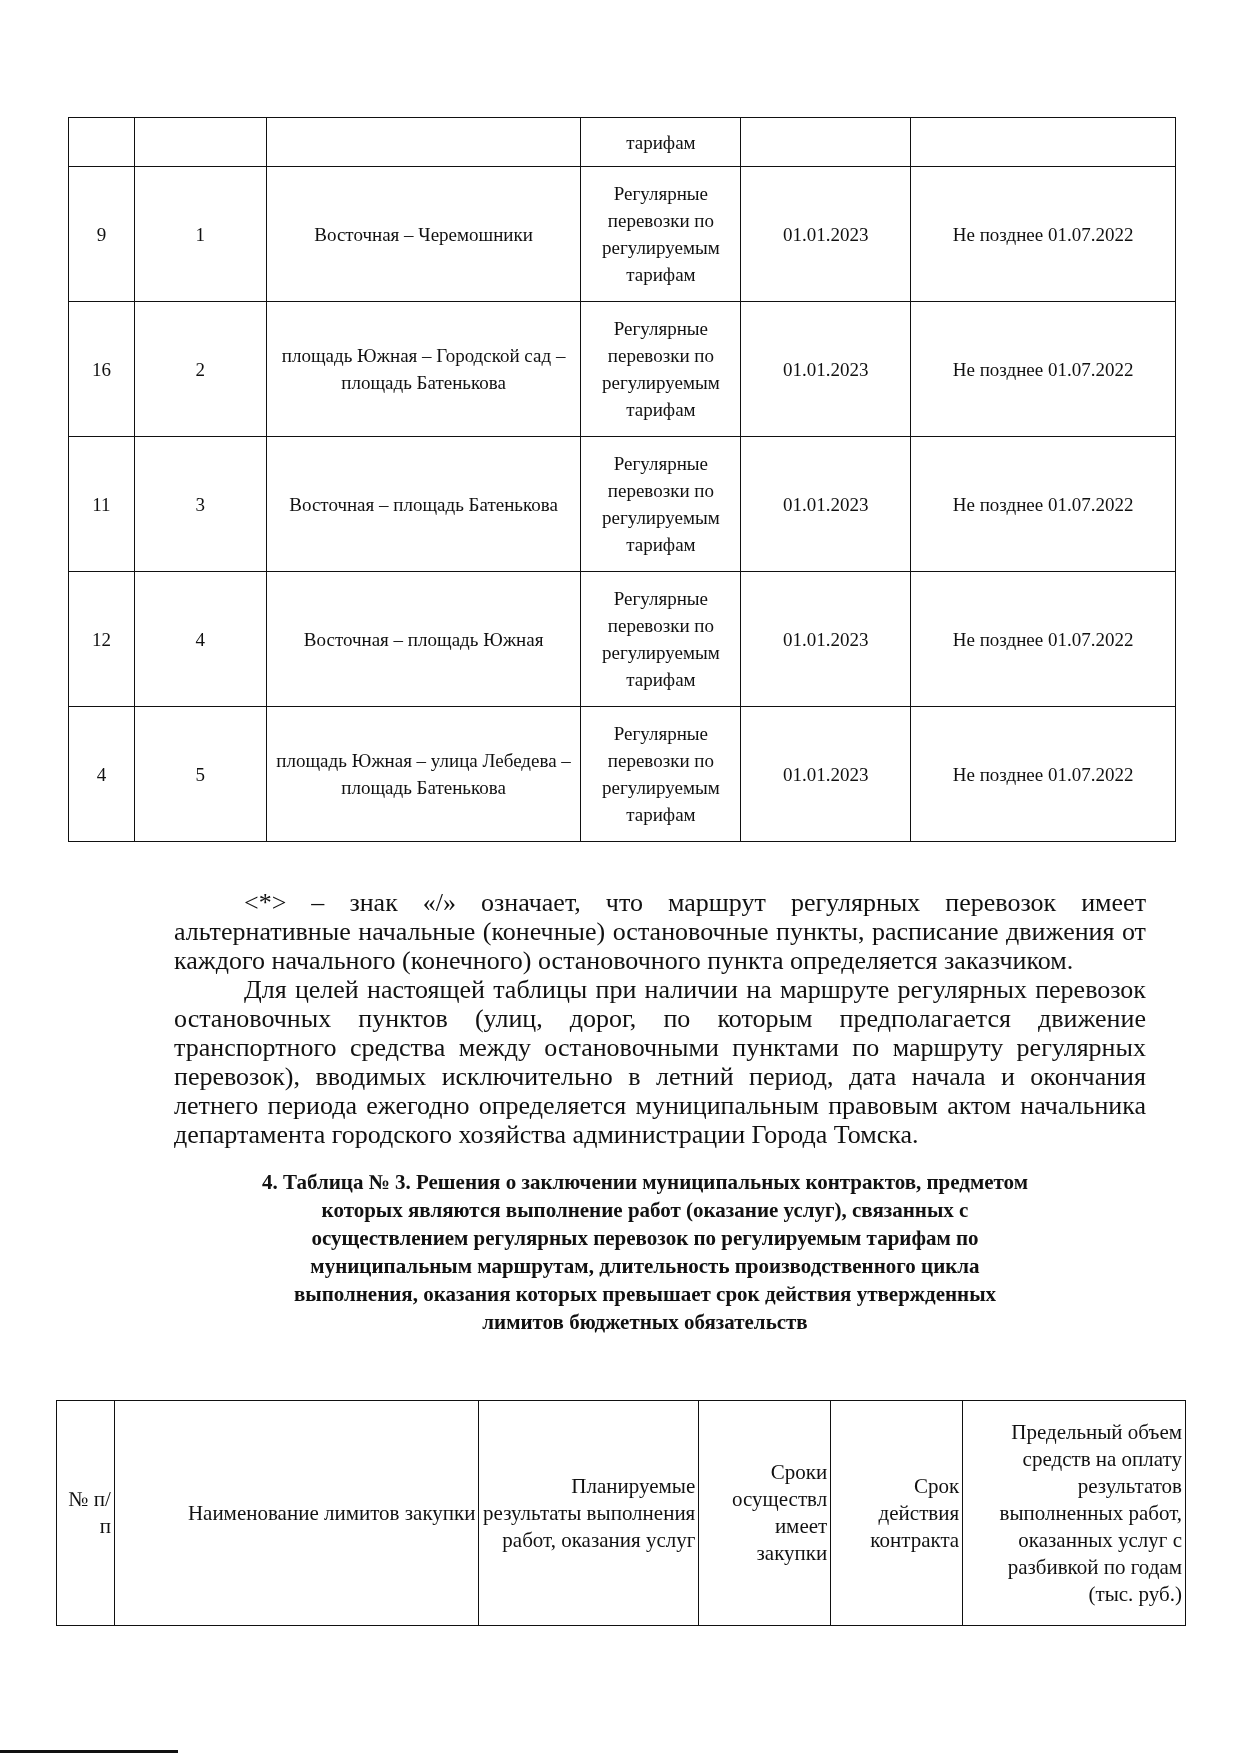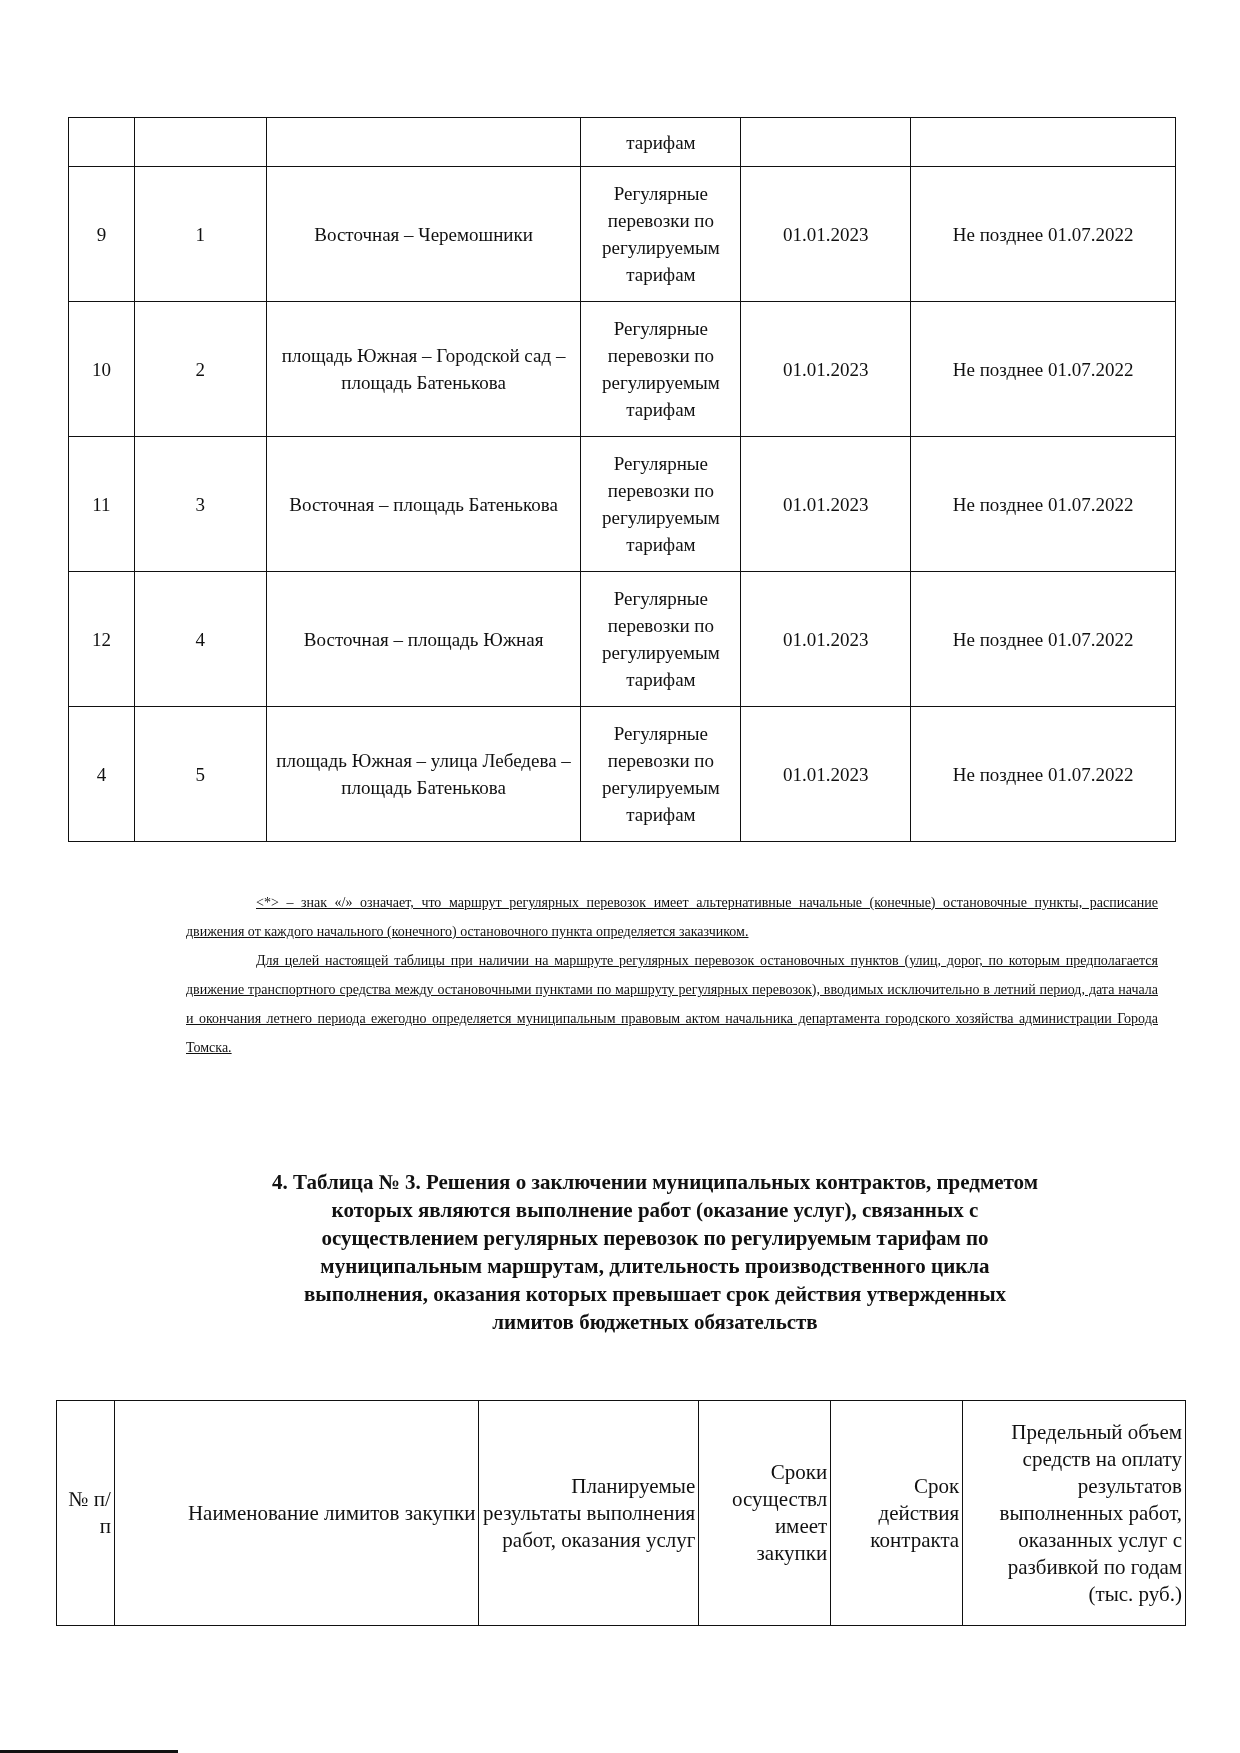--- a/index.html
+++ b/index.html
@@ -3,23 +3,23 @@
 <meta charset="utf-8">
 <style>
   html, body { margin: 0; padding: 0; background: #ffffff; }
   body { width: 1240px; height: 1753px; position: relative; overflow: hidden;
          font-family: "Liberation Serif", "DejaVu Serif", serif; color: #111; }
   table { border-collapse: collapse; }
   .t1 { position: absolute; left: 68px; top: 117px; width: 1108px; font-size: 19px; }
   .t1 td { border: 1.6px solid #111; text-align: center; vertical-align: middle; line-height: 27px; padding: 0 4px; }
   .t1 tr.partial td { height: 48px; }
   .t1 tr.row td { height: 134px; text-align: center; }
-  .notes { position: absolute; left: 186px; top: 888px; width: 972px; font-size: 14px; line-height: 29px; text-align: justify; text-decoration: underline; }
+  .notes { position: absolute; left: 174px; top: 888px; width: 972px; font-size: 26px; line-height: 29px; text-align: justify; }
   .notes p { margin: 0; text-indent: 70px; }
-  .heading { position: absolute; left: 270px; top: 1168px; width: 770px; font-size: 21px; font-weight: bold; line-height: 28px; text-align: center; }
+  .heading { position: absolute; left: 260px; top: 1168px; width: 770px; font-size: 21px; font-weight: bold; line-height: 28px; text-align: center; }
   .t2 { position: absolute; left: 56px; top: 1400px; width: 1130px; font-size: 21px; }
   .t2 td { border: 1.6px solid #111; text-align: right; vertical-align: middle; line-height: 27px; padding: 2px 3px; height: 220px; }
   .footline { position: absolute; left: 0; top: 1750px; width: 178px; height: 3px; background: #111; }
 </style>
 </head>
 <body>
 
 <table class="t1">
   <colgroup>
     <col style="width:66px">
@@ -40,21 +40,21 @@
   </tr>
   <tr class="row">
     <td>9</td>
     <td>1</td>
     <td>Восточная – Черемошники</td>
     <td>Регулярные перевозки по регулируемым тарифам</td>
     <td>01.01.2023</td>
     <td>Не позднее 01.07.2022</td>
   </tr>
   <tr class="row">
-    <td>10</td>
+    <td>16</td>
     <td>2</td>
     <td>площадь Южная – Городской сад – площадь Батенькова</td>
     <td>Регулярные перевозки по регулируемым тарифам</td>
     <td>01.01.2023</td>
     <td>Не позднее 01.07.2022</td>
   </tr>
   <tr class="row">
     <td>11</td>
     <td>3</td>
     <td>Восточная – площадь Батенькова</td>

